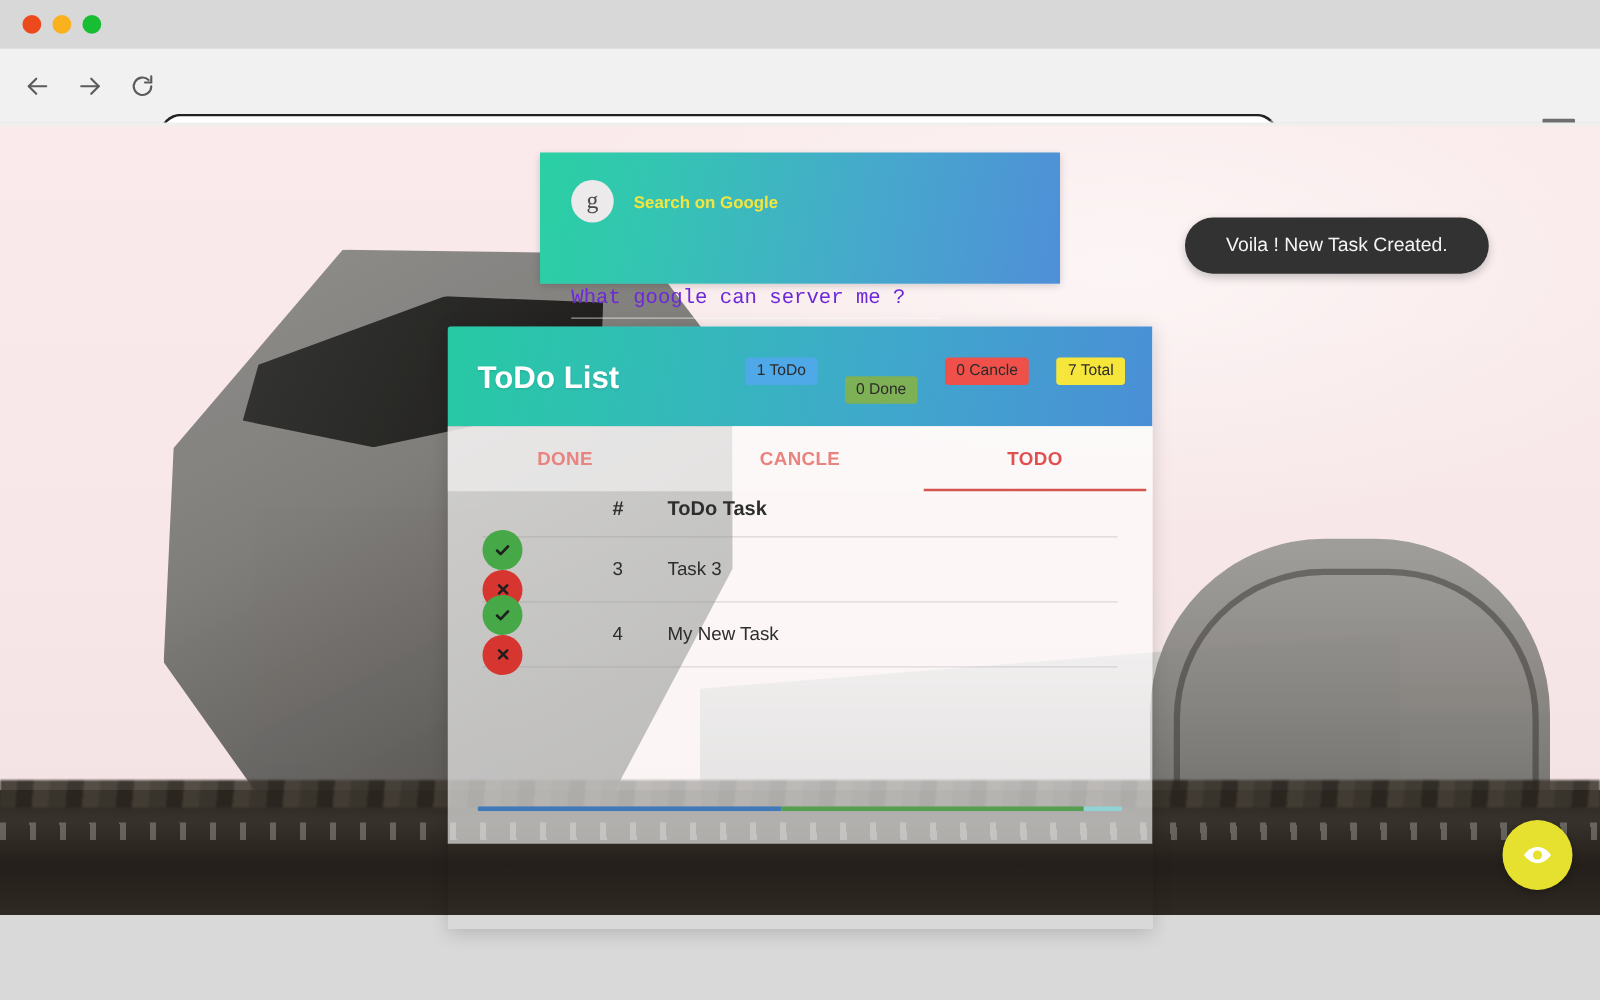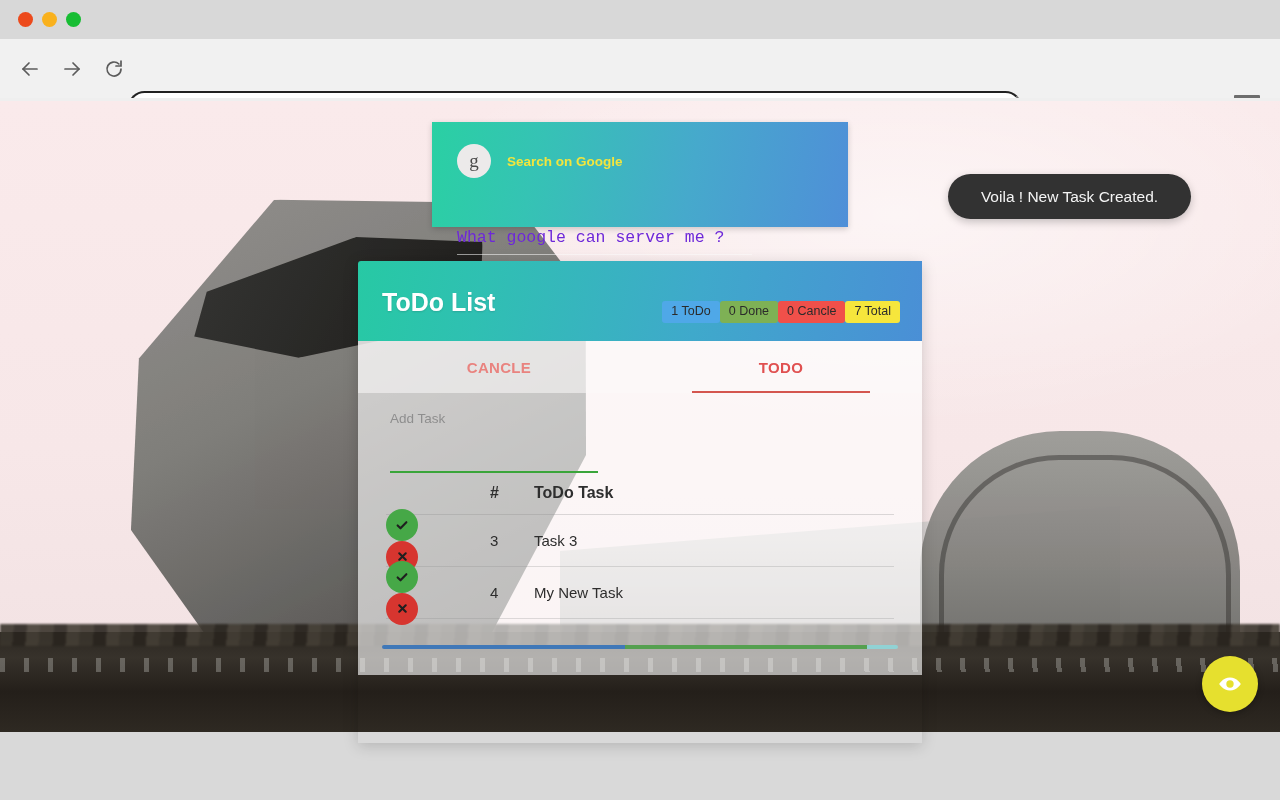--- a/index.html
+++ b/index.html
@@ -152,21 +152,21 @@
     position: relative; height: 80px;
     background: linear-gradient(100deg, #27c9a4 0%, #2fc0b2 22%, #3fa9cb 60%, #4a8fd6 100%);
     border-radius: 3px 0 0 0;
     display: flex; align-items: center;
   }
   .todo-title {
     position: absolute; left: 24px; top: 27px;
     color: #ffffff; font-size: 25px; font-weight: bold;
     text-shadow: 0 1px 2px rgba(0,0,0,.13);
   }
-  .badges { position: absolute; right: 22px; top: 25px; display: flex; gap: 0; align-items: flex-end; }
+  .badges { position: absolute; right: 22px; top: 25px; display: flex; gap: 22px; align-items: flex-start; }
   .badge {
     padding: 4px 9px; border-radius: 3px; font-size: 12.5px; color: #2b2b2b;
     line-height: 1.1; white-space: nowrap;
   }
   .badge.todo   { background: #4fa8e8; }
   .badge.done   { background: #7eb155; margin-top: 15px; }
   .badge.cancle { background: #f0504a; }
   .badge.total  { background: #f6e63c; }
 
   .todo-body {
@@ -318,27 +318,25 @@
         <span class="badge todo">1 ToDo</span>
         <span class="badge done">0 Done</span>
         <span class="badge cancle">0 Cancle</span>
         <span class="badge total">7 Total</span>
       </div>
     </div>
 
     <div class="todo-body">
 
       <div class="tabs">
+        <div class="tab">DONE</div>
         <div class="tab">CANCLE</div>
         <div class="tab active">TODO</div>
       </div>
 
-      <div class="add-wrap">
-        <input class="add-input" type="text" placeholder="Add Task" style="">
-      </div>
 
       <div class="table">
         <div class="thead">
           <div class="col-actions"></div>
           <div class="col-num">#</div>
           <div class="col-task">ToDo Task</div>
         </div>
 
         <div class="trow">
           <div class="col-actions">

